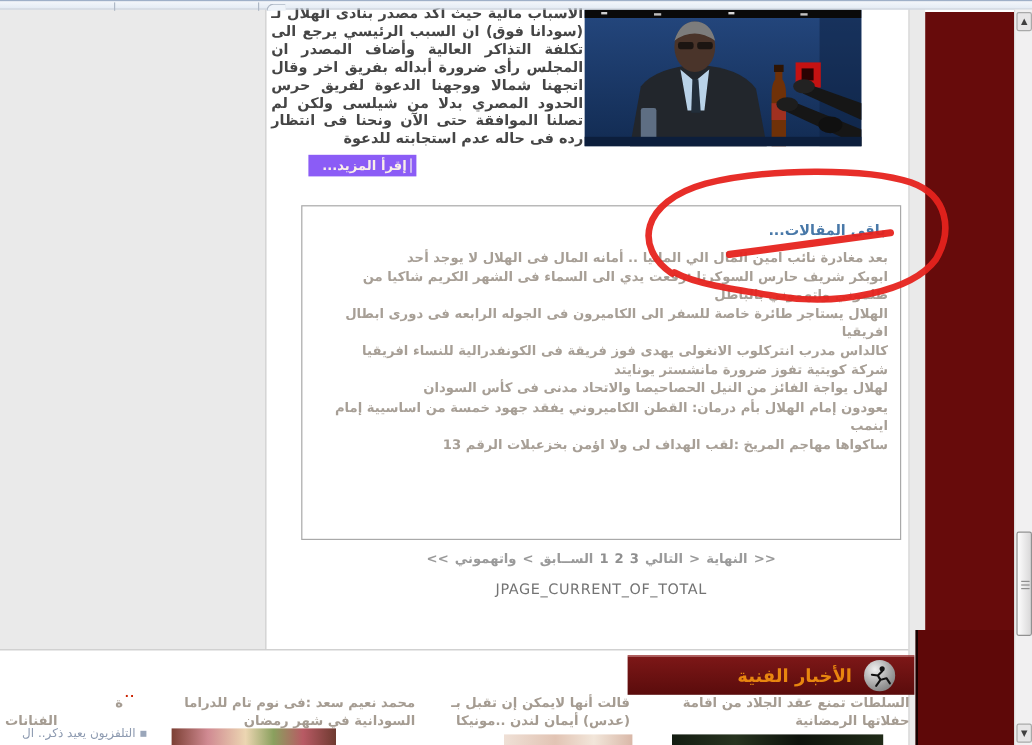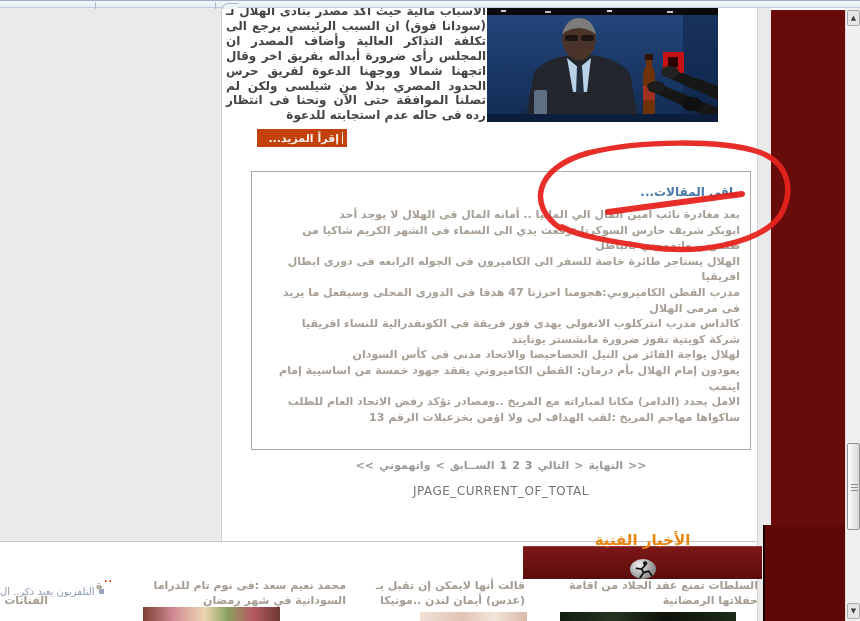--- a/index.html
+++ b/index.html
@@ -23,21 +23,21 @@
   
   .intro { position:absolute; left:226px; top:4px; width:260px; direction:rtl;
            text-align:justify; font-size:12px; font-weight:bold; color:#454545;
            line-height:14.9px; }
 
   
   .photo { position:absolute; left:487px; top:8px; width:231px; height:114px; }
 
   
   .readmore { position:absolute; left:257px; top:129px; width:90px; height:18px;
-              background:#c2410c; color:#f9efe9; font-size:11px; font-weight:bold;
+              background:#8b5cf6; color:#f9efe9; font-size:11px; font-weight:bold;
               direction:rtl; display:flex; align-items:center; justify-content:flex-start;
               padding:0 4px; gap:3px; cursor:pointer; }
   .readmore .cursorbar { width:1px; height:12px; background:#f4efef; }
 
   
   .artbox { position:absolute; left:251px; top:171px; width:500px; height:279px;
             background:#fff; border:1px solid #a9a9a9; direction:rtl; }
   .artbox-title { margin:13px 12px 4px 0; color:#4878a8; font-size:12px;
                   font-weight:bold; text-align:right; display:inline-block; cursor:pointer; }
   .artbox ul { list-style:none; margin:4px 10px 0 14px; }
@@ -51,38 +51,38 @@
   .pager span { cursor:pointer; }
   .pager .num { color:#8f8f8f; }
   .counter { position:absolute; left:251px; top:484px; width:500px; text-align:center;
              font-size:12px; color:#737373; letter-spacing:0.5px; }
 
   .divider { position:absolute; left:0; top:541px; width:757px; height:1px; background:#c6c6c6; }
 
   
   .footbar { position:absolute; left:523px; top:546px; width:239px; height:33px;
              background:linear-gradient(#7d1717,#5a0c0c); border-top:1px solid #9e3a3a;
-             display:flex; flex-direction:column; align-items:center; justify-content:flex-end;
+             display:flex; flex-direction:row; align-items:center; justify-content:flex-end;
              gap:10px; padding:0 16px; }
   .footbar-title { color:#e8860f; font-size:15px; font-weight:bold; direction:rtl;
                    white-space:nowrap; }
   .runner-badge { width:26px; height:26px; border-radius:50%;
                   background:radial-gradient(circle at 35% 30%, #efefef, #9a9a9a 60%, #6d6d6d);
                   display:flex; align-items:center; justify-content:center; }
 
   .headline { position:absolute; top:579px; direction:rtl; text-align:right;
               font-size:11px; font-weight:bold; color:#a59c92; line-height:14.5px;
               cursor:pointer; }
   .hfrag { position:absolute; top:579px; direction:rtl; font-size:11px; font-weight:bold;
            color:#a59c92; }
   .red-marks { position:absolute; left:104px; top:574px; color:#cc2200; font-size:9px;
                font-weight:bold; letter-spacing:1px; }
 
-  .small-link { position:absolute; left:0px; top:586px; width:122px; direction:rtl;
-                display:flex; align-items:flex-start; justify-content:flex-end; gap:4px;
+  .small-link { position:absolute; left:0px; top:606px; width:122px; direction:rtl;
+                display:flex; align-items:flex-start; justify-content:flex-start; gap:4px;
                 font-size:10px; color:#8d9ab0; cursor:pointer; }
   .small-link .sq { width:5px; height:5px; background:#9aa6ba; margin-top:3px; }
 
   .thumb { position:absolute; top:607px; height:14px; cursor:pointer; }
   .thumb-a { left:143px; width:137px;
              background:linear-gradient(90deg,#7c4034,#d08a92 22%,#ecd6b2 45%,#8aa05e 62%,#b85a64 80%,#6e3a30); }
   .thumb-b { left:420px; top:612px; height:9px; width:107px;
              background:linear-gradient(90deg,#efe0d6,#e2c4b4 40%,#f2e6da 70%,#d9b8a8); }
   .thumb-c { left:560px; top:612px; height:9px; width:176px;
              background:linear-gradient(90deg,#141d12,#27331f 30%,#0e130c 60%,#202b18); }
@@ -172,26 +172,24 @@
     <span class="cursorbar"></span>
     <span>إقرأ المزيد...</span>
   </div>
 
   <div class="artbox">
     <a class="artbox-title">باقي المقالات...</a>
     <ul>
       <li>بعد مغادرة نائب امين المال الي المانيا .. أمانه المال فى الهلال لا يوجد أحد</li>
       <li>ابوبكر شريف حارس السوكرتا :رفعت يدي الى السماء فى الشهر الكريم شاكيا من ظلموني واتهموني بالباطل</li>
       <li>الهلال يستاجر طائرة خاصة للسفر الى الكاميرون فى الجوله الرابعه فى دورى ابطال افريقيا</li>
-      <li>مدرب القطن الكاميروني:هجومنا احرزنا 47 هدفا فى الدورى المحلى وسيفعل ما يريد فى مرمى الهلال</li>
       <li>كالداس مدرب انتركلوب الانغولى يهدى فوز فريقة فى الكونفدرالية للنساء افريقيا</li>
       <li>شركة كويتية تفوز ضرورة مانشستر يونايتد</li>
       <li>لهلال يواجة الفائز من النيل الحصاحيصا والاتحاد مدنى فى كأس السودان</li>
       <li>يعودون إمام الهلال بأم درمان: القطن الكاميروني يفقد جهود خمسة من اساسيية إمام اينمب</li>
-      <li>الامل يحدد (الدامر) مكانا لمباراته مع المريخ ..ومصادر تؤكد رفض الاتحاد العام للطلب</li>
       <li>ساكواها مهاجم المريخ :لقب الهداف لى ولا اؤمن بخزعبلات الرقم 13</li>
     </ul>
   </div>
 
   <div class="pager">
     <span>&lt;&lt;</span>
     <span>واتهموني</span>
     <span>&lt;</span>
     <span>الســابق</span>
     <span class="num">1</span>

